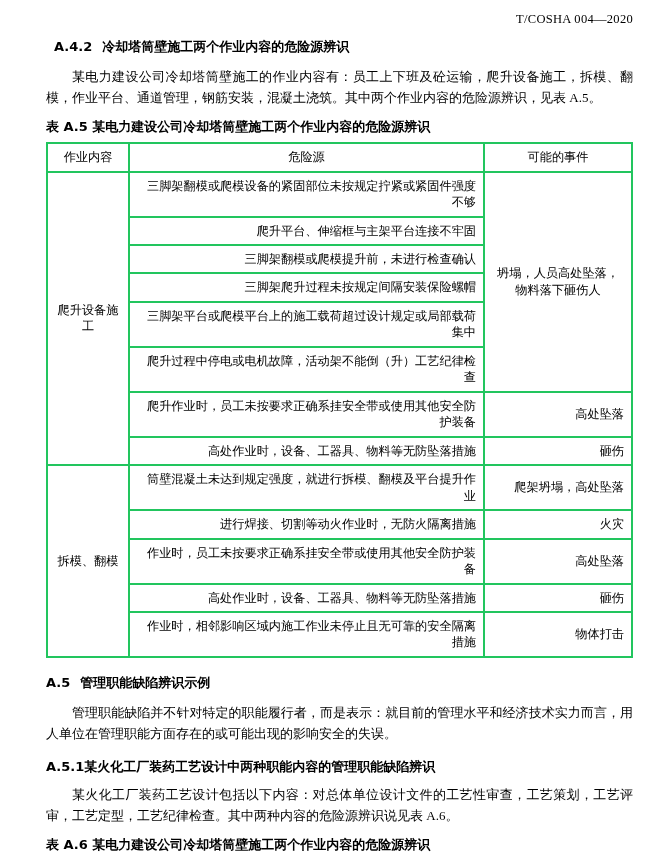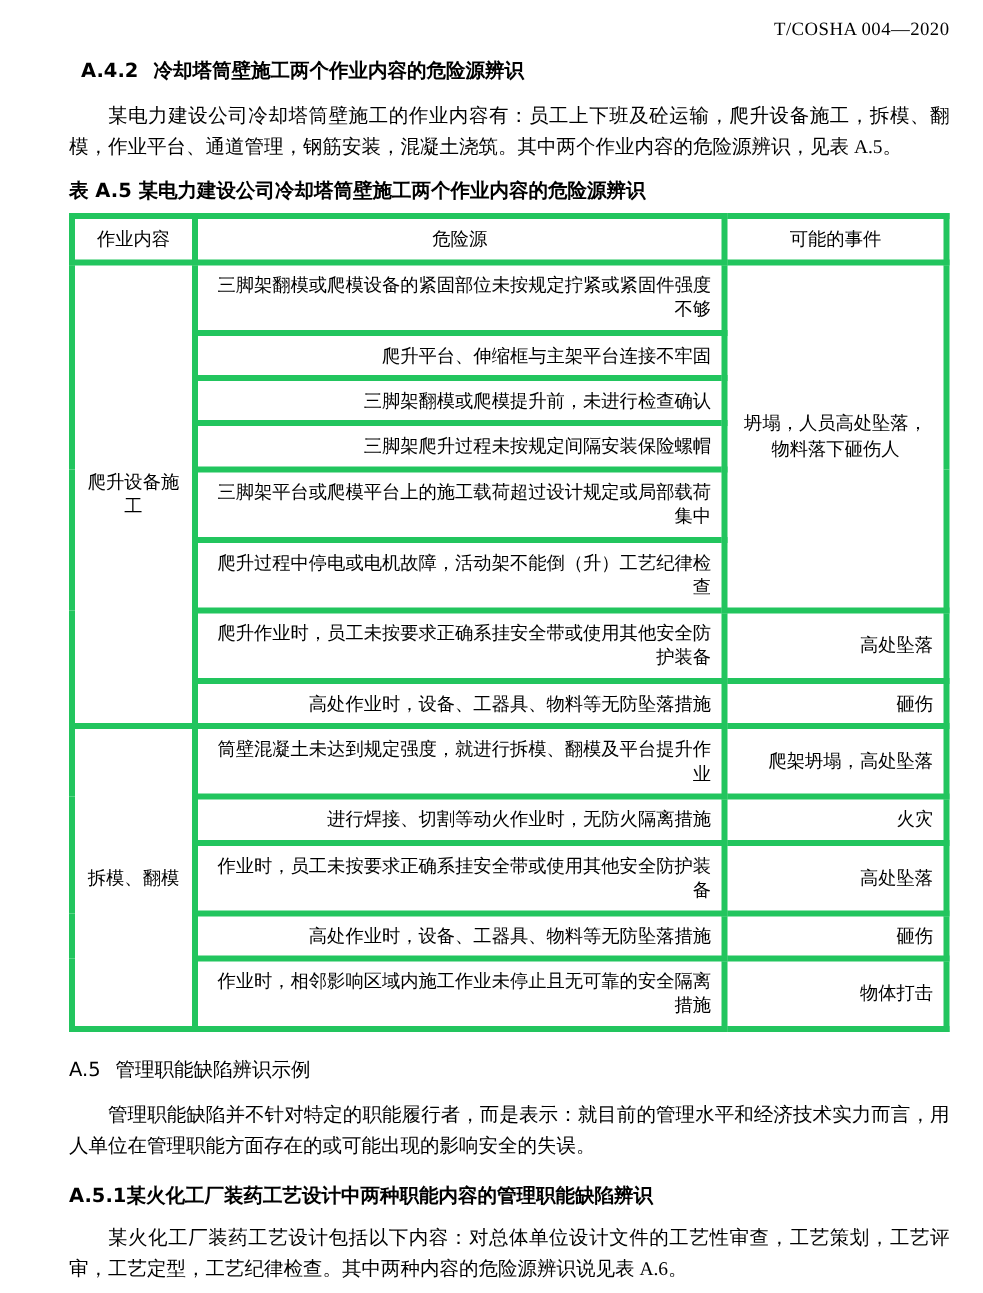--- a/index.html
+++ b/index.html
@@ -62,37 +62,37 @@
     margin: 10px 0 6px 0;
   }
   table.doc {
     border-collapse: collapse;
     width: 100%;
     font-size: 12.2px;
     font-family: "Liberation Serif", serif;
     table-layout: fixed;
   }
   table.doc td, table.doc th {
-    border: 4px solid #22c55e;
+    border: 2px solid #22c55e;
     padding: 5px 7px;
     vertical-align: middle;
     line-height: 1.35;
   }
   table.doc th {
     text-align: center;
     font-weight: normal;
   }
   td.c, th.c { text-align: center; }
   td.l { text-align: right; }
   .col-a { width: 82px; }
   .col-b { width: auto; }
   .col-c { width: 148px; }
   .sec-heading-2 {
     font-size: 13px;
-    font-weight: normal;
+    font-weight: bold;
     font-family: "DejaVu Sans", sans-serif;
     margin: 16px 0 10px 0;
   }
   .sec-heading-3 {
     font-size: 13px;
     font-weight: bold;
     font-family: "DejaVu Sans", sans-serif;
     margin: 14px 0 8px 0;
   }
   .sec-heading-3 .num { margin-right: 0; }

